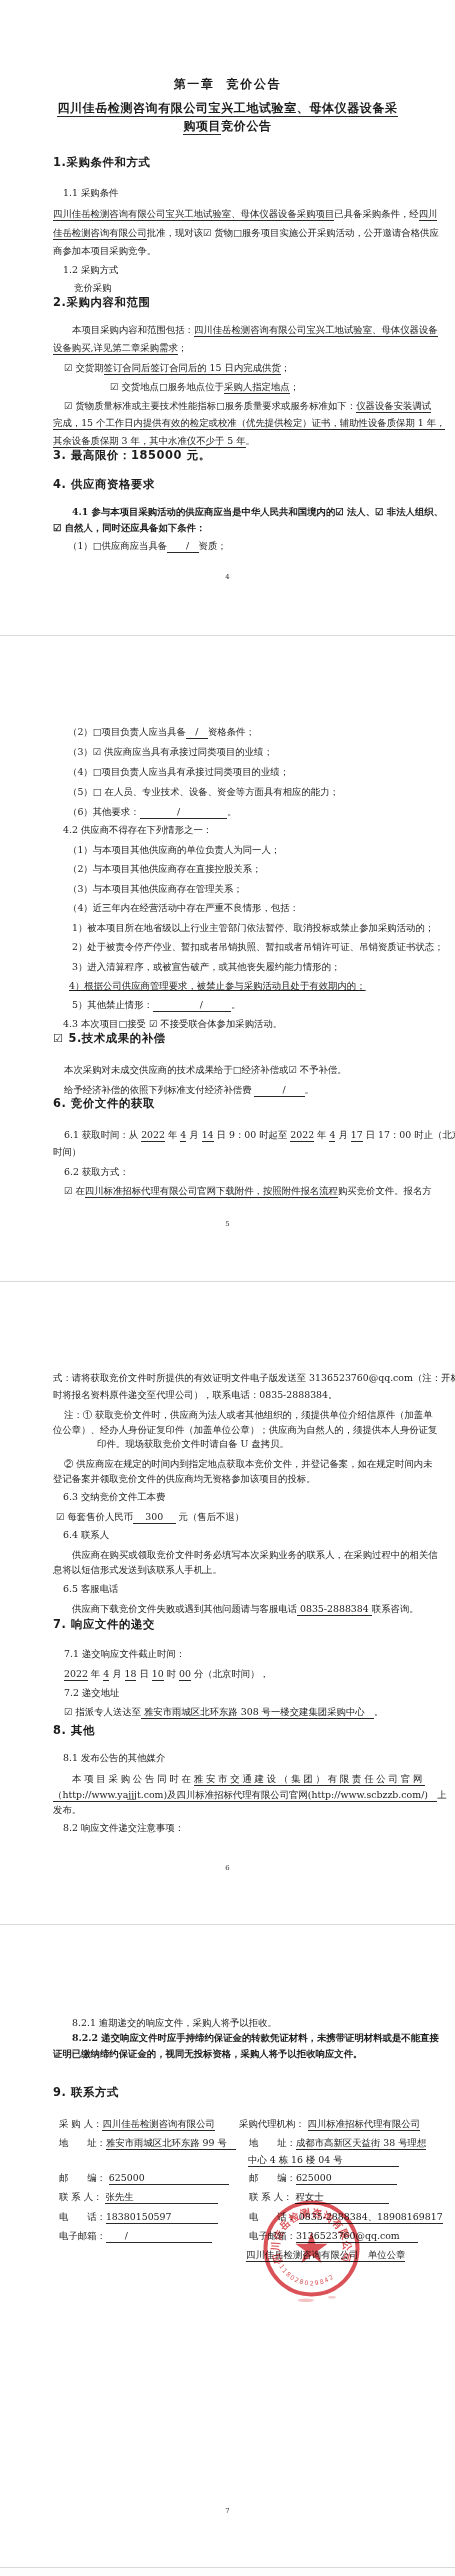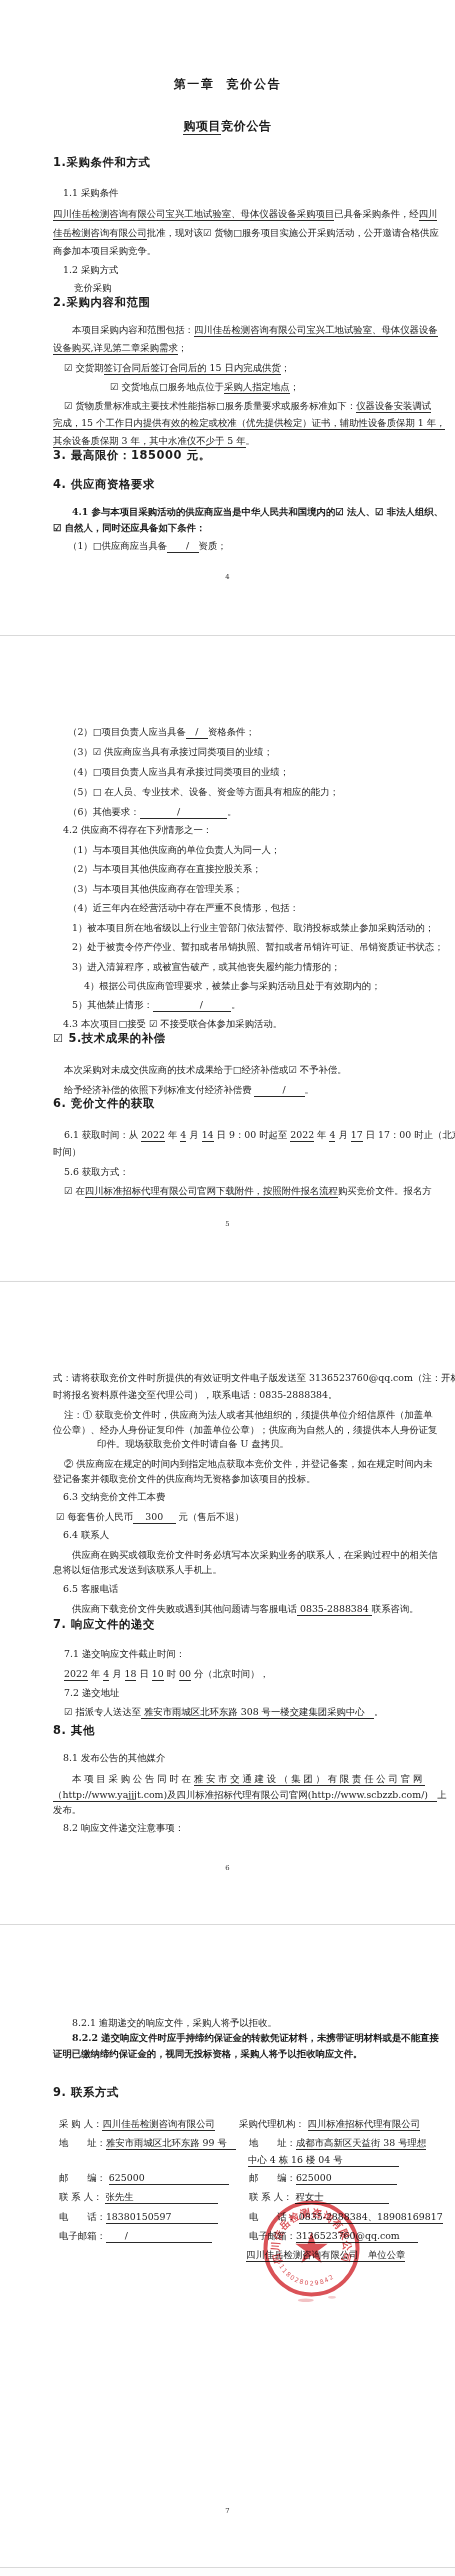--- a/index.html
+++ b/index.html
@@ -43,20 +43,21 @@
     mix-blend-mode:multiply;opacity:0.86;
     pointer-events:none;
   }
 </style>
 </head>
 <body>
 
 <div id="doc">
   <section class="page" style="top: 0px; height: 635px;">
       <div class="line h1" style="top: 76px;">第一章  竞价公告</div>
+      <div class="line ttl" style="top: 100px;"><span class="u">四川佳岳检测咨询有限公司宝兴工地试验室、母体仪器设备采</span></div>
       <div class="line ttl" style="top: 118px;"><span class="u">购项目</span><span>竞价公告</span></div>
       <div class="line sec" style="top: 155px;">1.采购条件和方式</div>
       <div class="line" style="top: 187px; left: 63px;">1.1 采购条件</div>
       <div class="line" style="top: 208px;"><span class="u">四川佳岳检测咨询有限公司宝兴工地试验室、母体仪器设备采购项目</span><span>已具备采购条件，经</span><span class="u">四川</span></div>
       <div class="line" style="top: 227px;"><span class="u">佳岳检测咨询有限公司</span><span>批准，现对该☑ 货物□服务项目实施公开采购活动，公开邀请合格供应</span></div>
       <div class="line" style="top: 245px;">商参加本项目采购竞争。</div>
       <div class="line" style="top: 264px; left: 63px;">1.2 采购方式</div>
       <div class="line" style="top: 282px; left: 74px;">竞价采购</div>
       <div class="line sec" style="top: 295px;">2.采购内容和范围</div>
       <div class="line" style="top: 324px; left: 72px;"><span>本项目采购内容和范围包括：</span><span class="u">四川佳岳检测咨询有限公司宝兴工地试验室、母体仪器设备</span></div>
@@ -80,30 +81,30 @@
       <div class="line" style="top: 150px; left: 68px;">（5）□ 在人员、专业技术、设备、资金等方面具有相应的能力；</div>
       <div class="line" style="top: 170px; left: 68px;"><span>（6）其他要求：</span><span class="u">　　　　/　　　　　</span><span>。</span></div>
       <div class="line" style="top: 188px; left: 63px;">4.2 供应商不得存在下列情形之一：</div>
       <div class="line" style="top: 208px; left: 68px;">（1）与本项目其他供应商的单位负责人为同一人；</div>
       <div class="line" style="top: 227px; left: 68px;">（2）与本项目其他供应商存在直接控股关系；</div>
       <div class="line" style="top: 247px; left: 68px;">（3）与本项目其他供应商存在管理关系；</div>
       <div class="line" style="top: 266px; left: 68px;">（4）近三年内在经营活动中存在严重不良情形，包括：</div>
       <div class="line" style="top: 286px; left: 72px;">1）被本项目所在地省级以上行业主管部门依法暂停、取消投标或禁止参加采购活动的；</div>
       <div class="line" style="top: 305px; left: 72px;">2）处于被责令停产停业、暂扣或者吊销执照、暂扣或者吊销许可证、吊销资质证书状态；</div>
       <div class="line" style="top: 325px; left: 72px;">3）进入清算程序，或被宣告破产，或其他丧失履约能力情形的；</div>
-      <div class="line" style="top: 344px; left: 84px;">4）根据公司供应商管理要求，被禁止参与采购活动且处于有效期内的；</div>
+      <div class="line" style="top: 344px; left: 69px; text-decoration: underline;">4）根据公司供应商管理要求，被禁止参与采购活动且处于有效期内的；</div>
       <div class="line" style="top: 363px; left: 72px;"><span>5）其他禁止情形：</span><span class="u">　　　　　/　　　</span><span>。</span></div>
       <div class="line" style="top: 382px; left: 63px;">4.3 本次项目□接受 ☑ 不接受联合体参加采购活动。</div>
       <div class="line sec" style="top: 395px;"><span>☑ </span><span>5.技术成果的补偿</span></div>
       <div class="line" style="top: 428px; left: 64px;">本次采购对未成交供应商的技术成果给于□经济补偿或☑ 不予补偿。</div>
       <div class="line" style="top: 448px; left: 64px;"><span>给予经济补偿的依照下列标准支付经济补偿费 </span><span class="u">　　　/　　</span><span>。</span></div>
       <div class="line sec" style="top: 460px;">6. 竞价文件的获取</div>
       <div class="line" style="top: 493px; left: 64px;"><span>6.1 获取时间：从 </span><span class="u">2022</span><span> 年 </span><span class="u">4</span><span> 月 </span><span class="u">14</span><span> 日 9：00 时起至 </span><span class="u">2022</span><span> 年 </span><span class="u">4</span><span> 月 </span><span class="u">17</span><span> 日 17：00 时止（北京</span></div>
       <div class="line" style="top: 510px;">时间）</div>
-      <div class="line" style="top: 530px; left: 64px;">5.6 获取方式：</div>
+      <div class="line" style="top: 530px; left: 64px;">6.2 获取方式：</div>
       <div class="line" style="top: 549px; left: 64px;"><span>☑ 在</span><span class="u">四川标准招标代理有限公司官网下载附件，按照附件报名流程</span><span>购买竞价文件。报名方</span></div>
       <div class="line pg" style="top: 584px;">5</div>
     </section>
   <section class="page" style="top: 1282px; height: 642px;">
       <div class="line" style="top: 90px;">式：请将获取竞价文件时所提供的有效证明文件电子版发送至 3136523760@qq.com（注：开标</div>
       <div class="line" style="top: 107px;">时将报名资料原件递交至代理公司），联系电话：0835-2888384。</div>
       <div class="line" style="top: 127px; left: 64px;">注：① 获取竞价文件时，供应商为法人或者其他组织的，须提供单位介绍信原件（加盖单</div>
       <div class="line" style="top: 142px;">位公章）、经办人身份证复印件（加盖单位公章）；供应商为自然人的，须提供本人身份证复</div>
       <div class="line" style="top: 156px; padding-left: 44px;">印件。现场获取竞价文件时请自备 U 盘拷贝。</div>
       <div class="line" style="top: 176px; left: 64px;">② 供应商应在规定的时间内到指定地点获取本竞价文件，并登记备案，如在规定时间内未</div>

